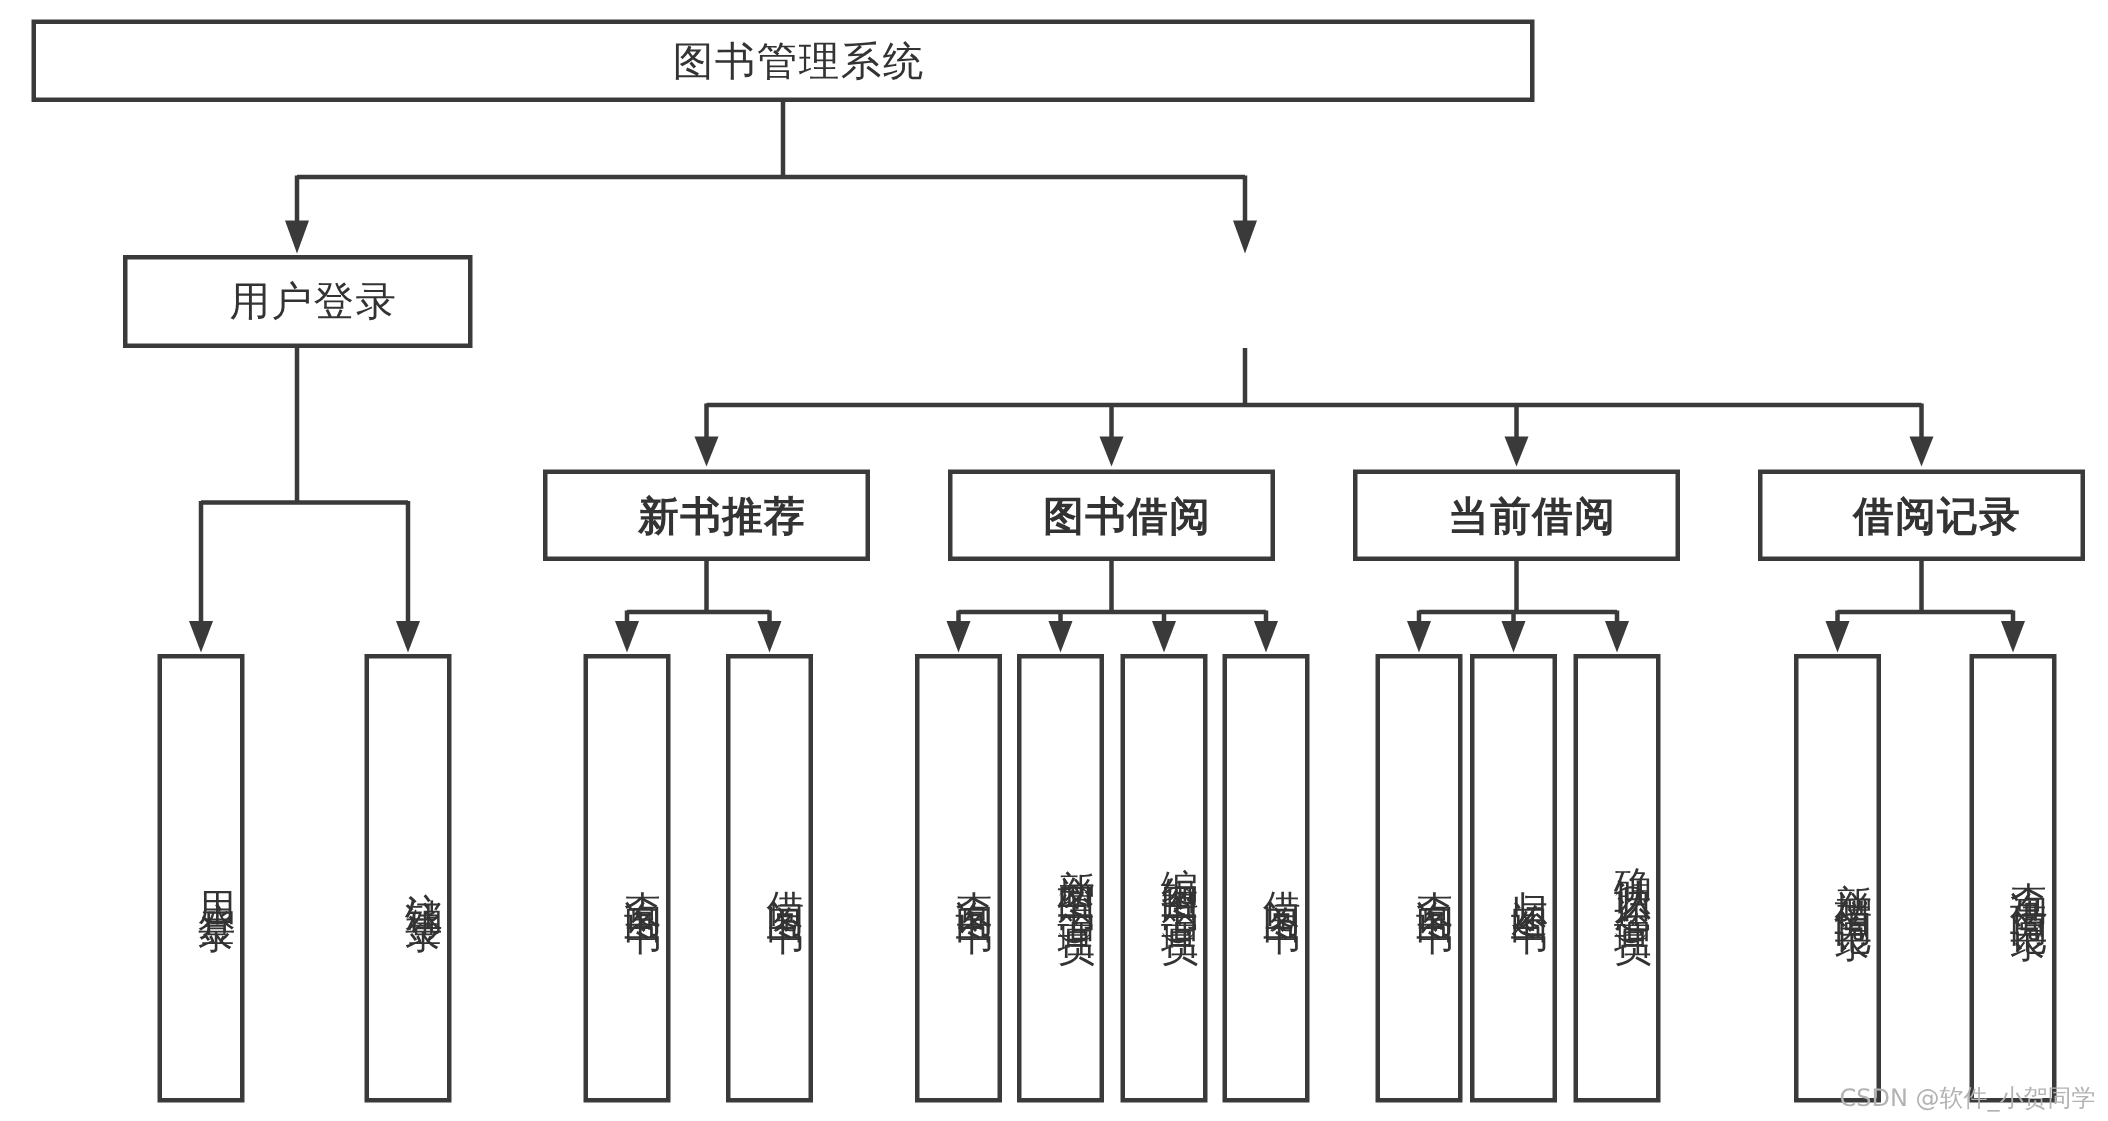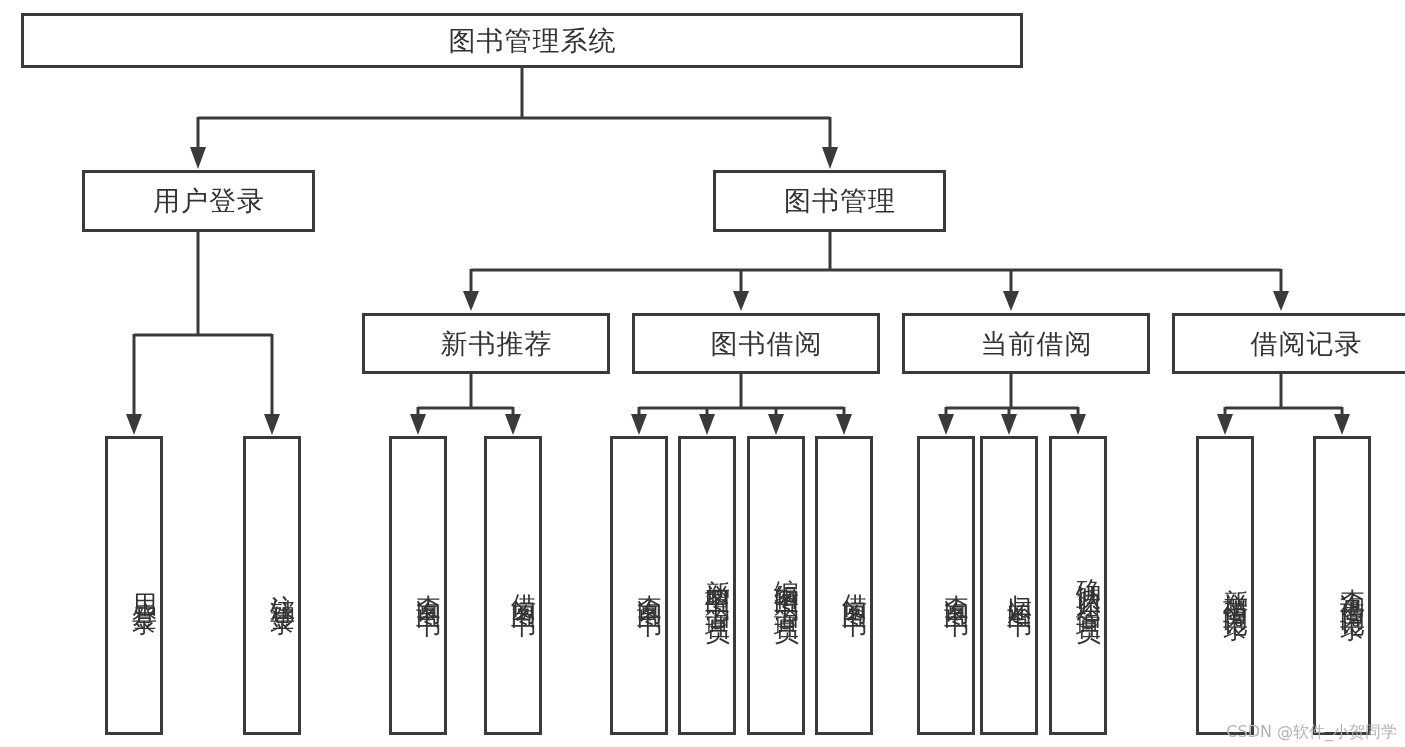--- a/index.html
+++ b/index.html
@@ -48,21 +48,21 @@
     width: 58px;
     top: 436px;
     height: 299px;
   }
   
   .root-box  { left: 21px;  top: 13px;  width: 1002px; height: 55px; }
   .l2-box    { top: 170px; width: 233px; height: 62px; }
   .l2-a      { left: 82px;  }
   .l2-b      { left: 713px; }
   
-  .l3-box    { top: 313px; width: 248px; height: 61px; }
+  .l3-box    { top: 313px; width: 218px; height: 61px; font-weight: bold; }
   .l3-1 { left: 362px; }
   .l3-2 { left: 632px; }
   .l3-3 { left: 902px; }
   .l3-4 { left: 1172px; text-align: center; }
   
   .lf-1-1 { left: 105px; }
   .lf-1-2 { left: 243px; }
   .lf-2-1 { left: 389px; }
   .lf-2-2 { left: 484px; }
   .lf-3-1 { left: 610px; }
@@ -152,21 +152,20 @@
       <polygon points="1001,414 1017,414 1009,435"></polygon>
       <polygon points="1070,414 1086,414 1078,435"></polygon>
       <polygon points="1217,414 1233,414 1225,435"></polygon>
       <polygon points="1334,414 1350,414 1342,435"></polygon>
     </g>
   </svg>
 
   <div class="box h-box root-box">图书管理系统</div>
 
   <div class="box h-box l2-box l2-a">用户登录</div>
-  <div class="box h-box l2-box l2-b">图书管理</div>
 
   <div class="box h-box l3-box l3-1">新书推荐</div>
   <div class="box h-box l3-box l3-2">图书借阅</div>
   <div class="box h-box l3-box l3-3">当前借阅</div>
   <div class="box h-box l3-box l3-4">借阅记录</div>
 
   <div class="box v-box lf-1-1">用户登录</div>
   <div class="box v-box lf-1-2">注销登录</div>
 
   <div class="box v-box lf-2-1">查询图书</div>

